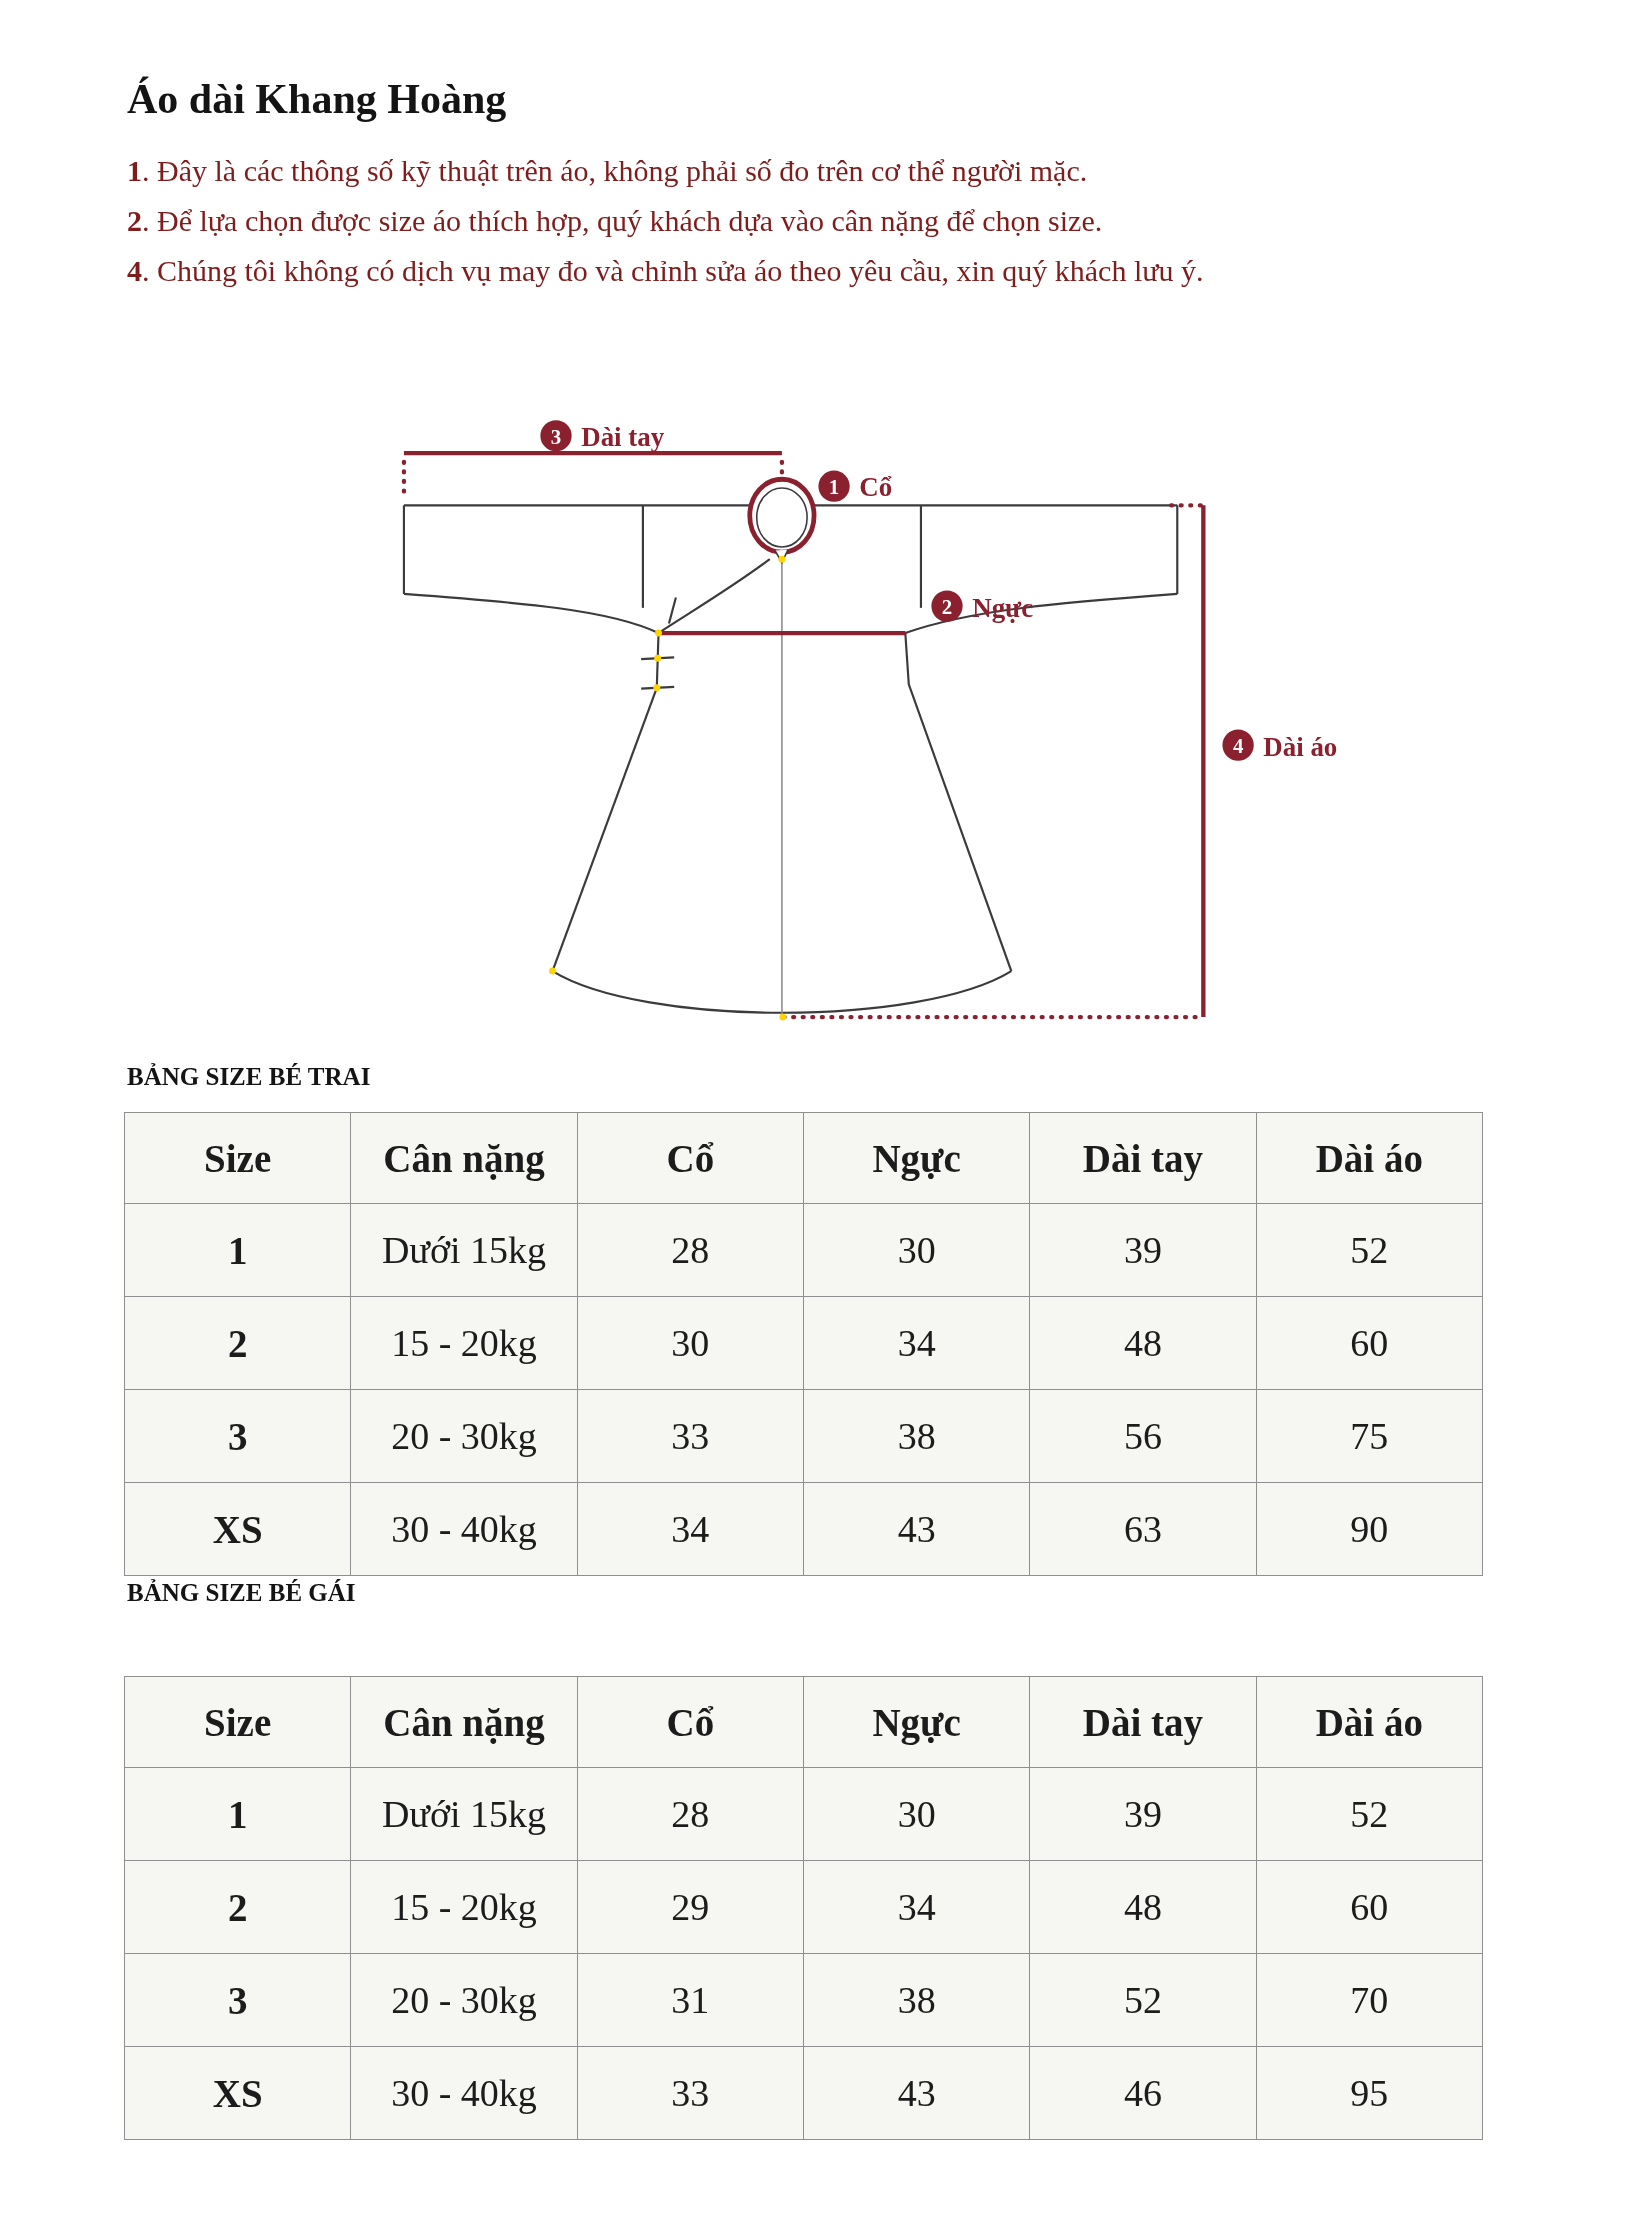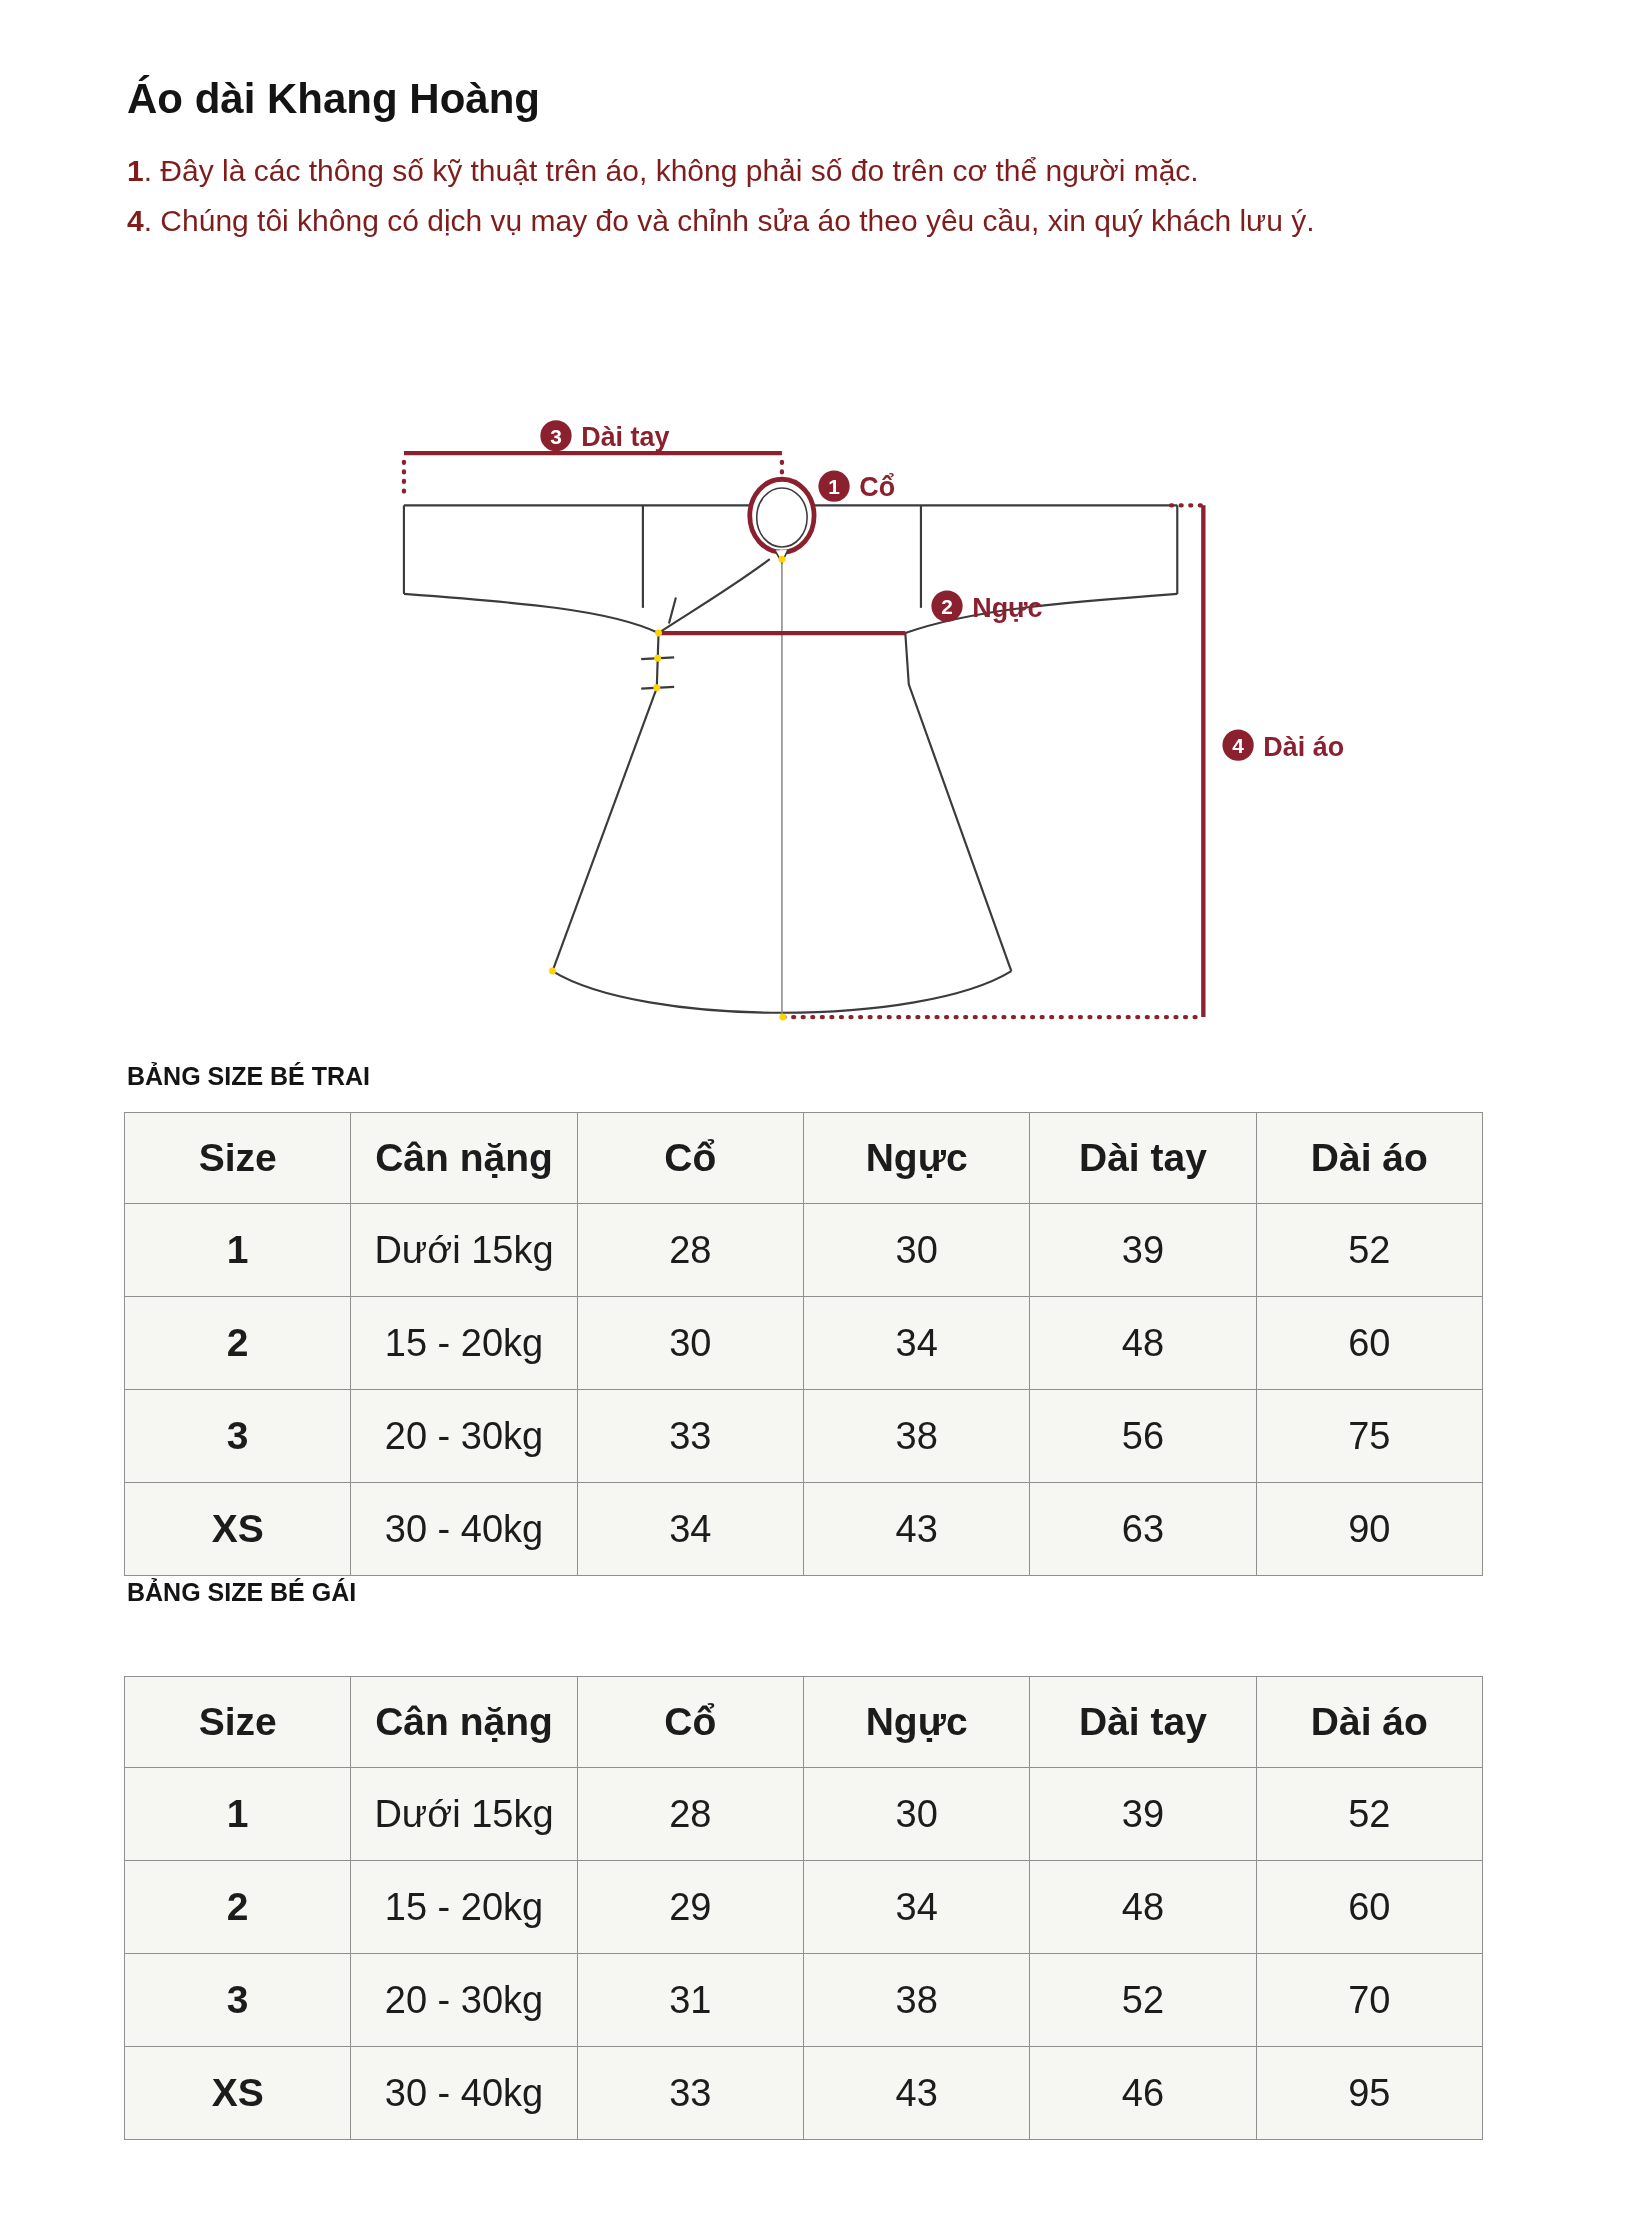--- a/index.html
+++ b/index.html
@@ -1,18 +1,18 @@
 <!DOCTYPE html>
 <html style="font-size:14px"><head>
 <meta charset="utf-8">
 <style>
   html,body { margin:0; padding:0; background:#ffffff; }
   .page {
     position:relative; width:1644px; height:2225px; background:#ffffff;
-    font-family:Liberation Sans, sans-serif; color:#1a1a1a; overflow:hidden;
+    font-family:Liberation Serif, serif; color:#1a1a1a; overflow:hidden;
   }
   
   .header-block { position:absolute; left:127px; top:75px; width:1408px; }
   .doc-title { font-size:42px; font-weight:bold; color:#141414; margin:0 0 22.6px 0; }
   .note-line { font-size:30px; line-height:50px; white-space:nowrap; color:#7f1d1d; }
   .note-num  { font-weight:bold; }
   
   .diagram-wrap { position:absolute; left:382px; top:408px; width:991px; height:643px; }
   .ann-label { font-size:31px; font-weight:bold; fill:#8B212E; }
   .ann-num   { font-size:24px; font-weight:bold; fill:#ffffff; text-anchor:middle; }
@@ -32,20 +32,21 @@
   .t2-title { top:1580px; } .t2-table { top:1676px; }
 </style>
 </head>
 <body>
 
 <div class="page">
 
   <div class="header-block">
     <h1 class="doc-title">Áo dài Khang Hoàng</h1>
     <div class="note-line"><span class="note-num">1</span><span>. Đây là các thông số kỹ thuật trên áo, không phải số đo trên cơ thể người mặc.</span></div>
+    <div class="note-line"><span class="note-num">2</span><span>. Để lựa chọn được size áo thích hợp, quý khách dựa vào cân nặng để chọn size.</span></div>
     <div class="note-line"><span class="note-num">4</span><span>. Chúng tôi không có dịch vụ may đo và chỉnh sửa áo theo yêu cầu, xin quý khách lưu ý.</span></div>
   </div>
 
   <div class="diagram-wrap">
     <svg width="991" height="643" viewBox="0 0 1140 740" xmlns="http://www.w3.org/2000/svg">
 
       <g stroke="#3B3B3B" stroke-width="2.5" fill="none">
         <line x1="25" y1="112" x2="915" y2="112"></line>
         <line x1="25" y1="112" x2="25" y2="214"></line>
         <line x1="915" y1="112" x2="915" y2="214"></line>

